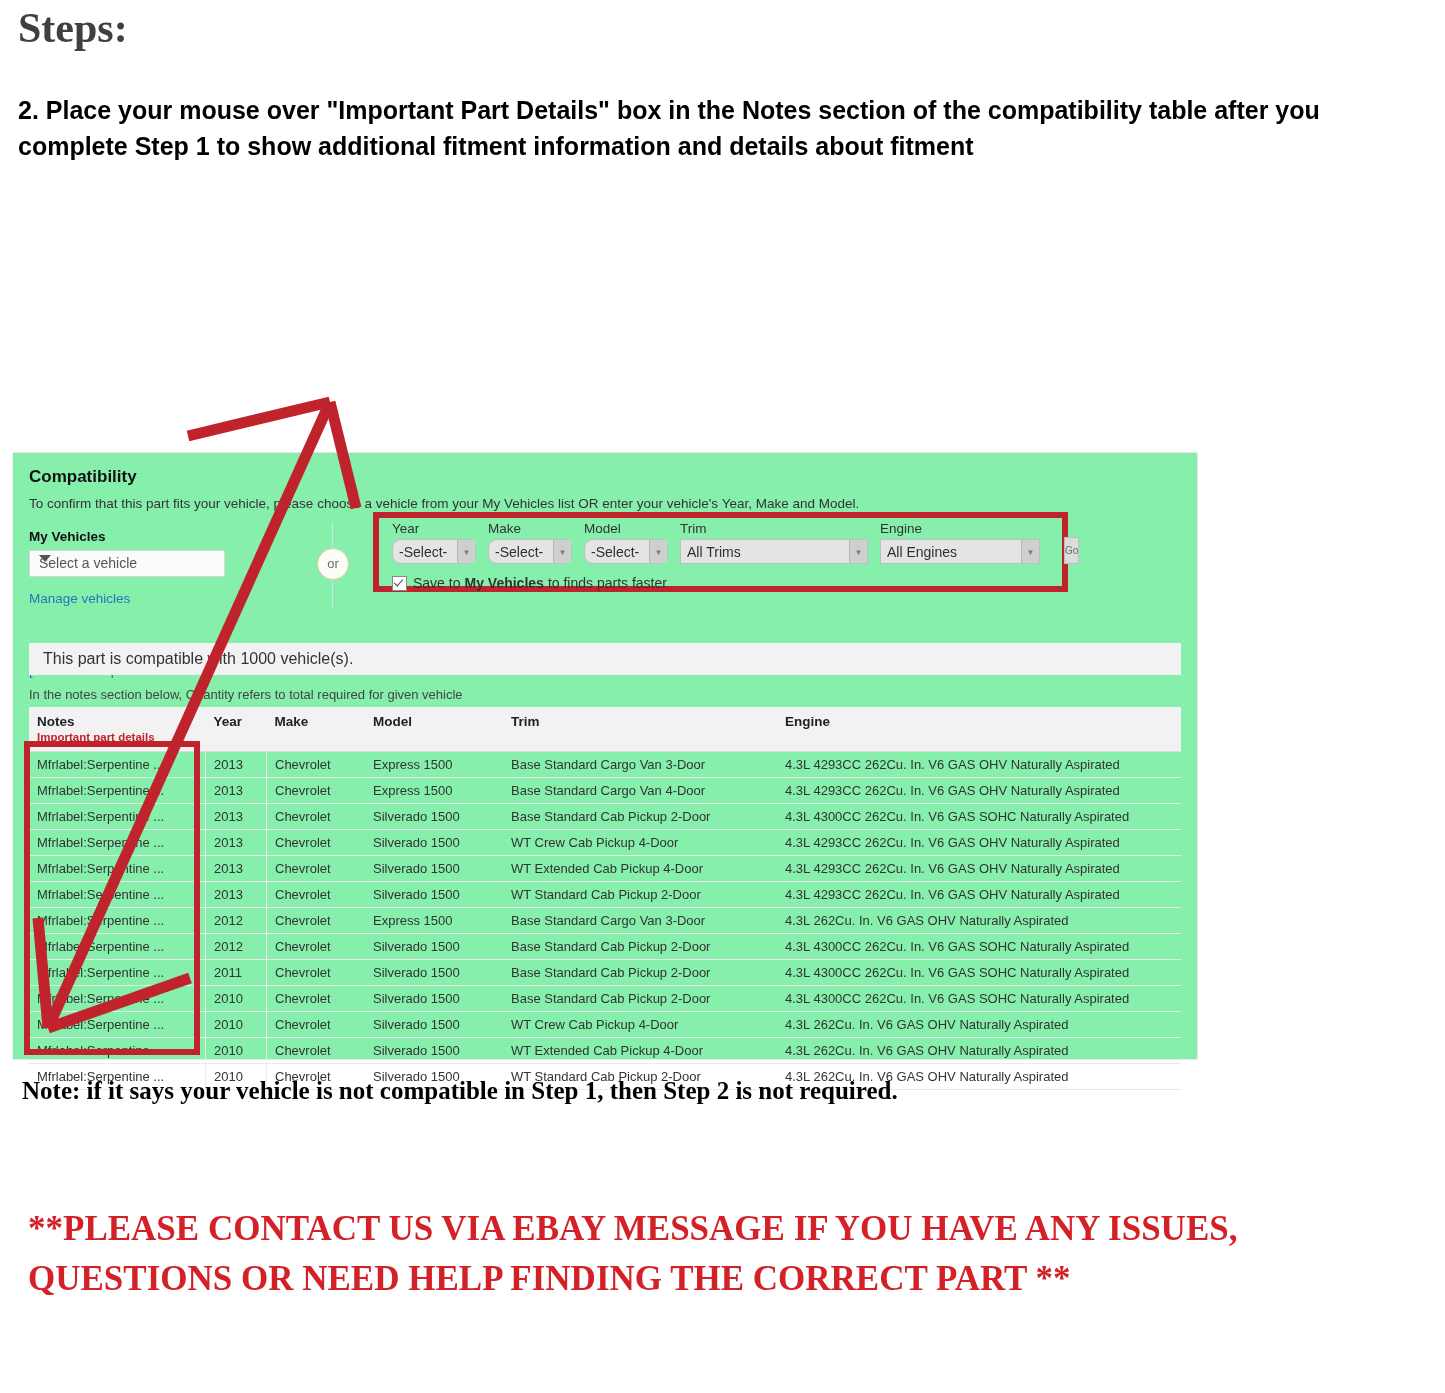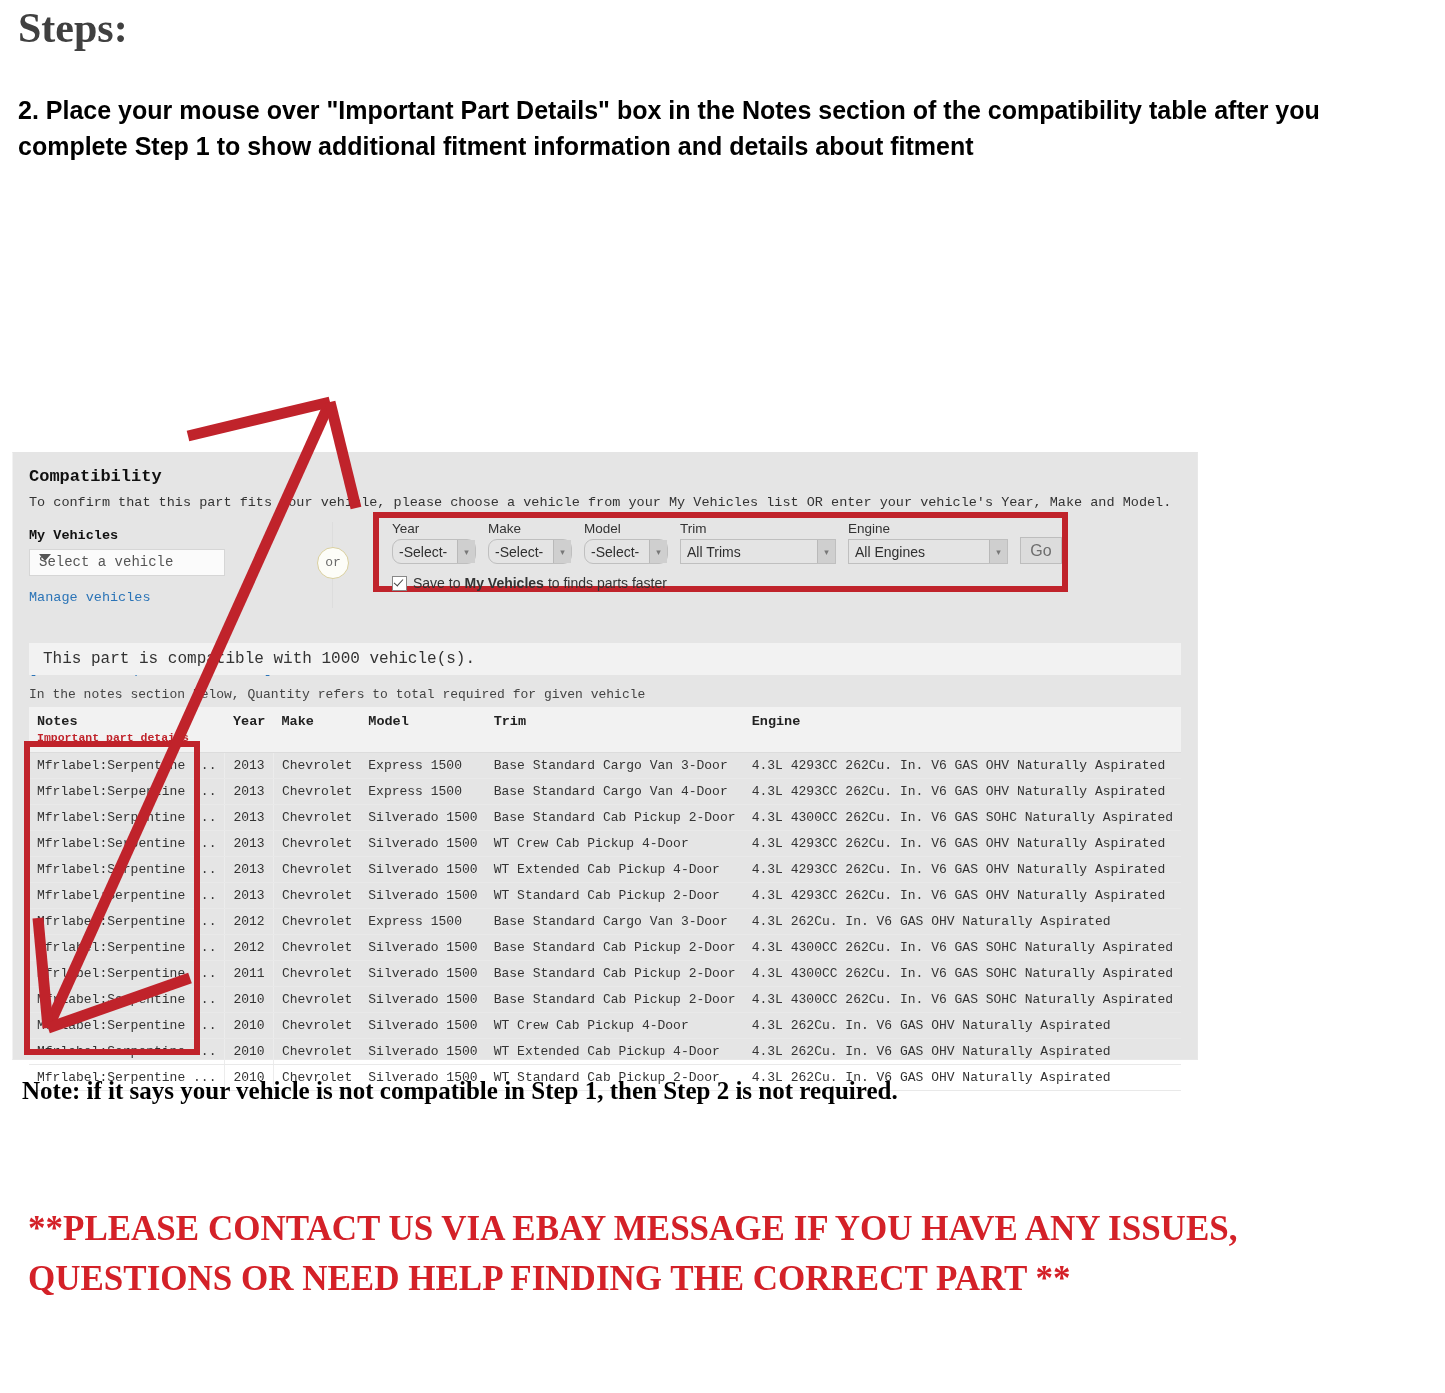--- a/index.html
+++ b/index.html
@@ -47,27 +47,27 @@
     font-size:25px;
     line-height:1.45;
     margin:42px 120px 0 18px;
   }
 
   
   .compat-panel{
     position:absolute;
     left:12px;top:452px;
     width:1186px;height:608px;
-    background:#e5e5e5;
+    background:#86efac;
     border-top:1px solid #e5e5e5;
     border-left:1px solid #f2f2f2;
     border-right:1px solid #e8e8e8;
     border-bottom:1px solid #e8e8e8;
     box-sizing:border-box;
-    font-size:13px;color:#333;font-family:Liberation Mono, monospace;
+    font-size:13px;color:#333;
   }
   .compat-title{
     font-size:17px;font-weight:bold;color:#111;
     margin:14px 0 0 16px;
   }
   .compat-sub{
     font-size:13.5px;color:#333;
     margin:9px 0 0 16px;
   }
 
@@ -129,26 +129,27 @@
     font-size:14px;color:#2f2f2f;
   }
   .sel .txt{padding:0 6px;white-space:nowrap;overflow:hidden;}
   .sel .arrow{
     margin-left:auto;width:17px;height:100%;
     background:#cfcfcf;border-left:1px solid #b9b9b9;
     display:flex;align-items:center;justify-content:center;
     font-size:9px;color:#777;
   }
   .w-small{width:84px;border-radius:9px;}
-  .w-trim{width:156px;}
+  .w-trim{width:188px;}
   .w-engine{width:160px;}
   .go-btn{
     width:48px;height:25px;border:1px solid #bdbdbd;
-    background:#dcdcdc;color:#6d6d6d;font-size:16px;
+    background:#dcdcdc;color:#6d6d6d;font-size:10px;
     display:flex;align-items:center;justify-content:center;
+    margin-left:12px;
   }
   .save-row{display:flex;align-items:center;margin-top:11px;font-size:14px;color:#333;}
   .chk{
     width:13px;height:13px;border:1px solid #888;background:#fff;
     margin-right:6px;position:relative;flex:none;
   }
   .chk:after{
     content:"";position:absolute;left:3px;top:0px;
     width:4px;height:8px;border:solid #444;
     border-width:0 1.6px 1.6px 0;transform:rotate(42deg);

